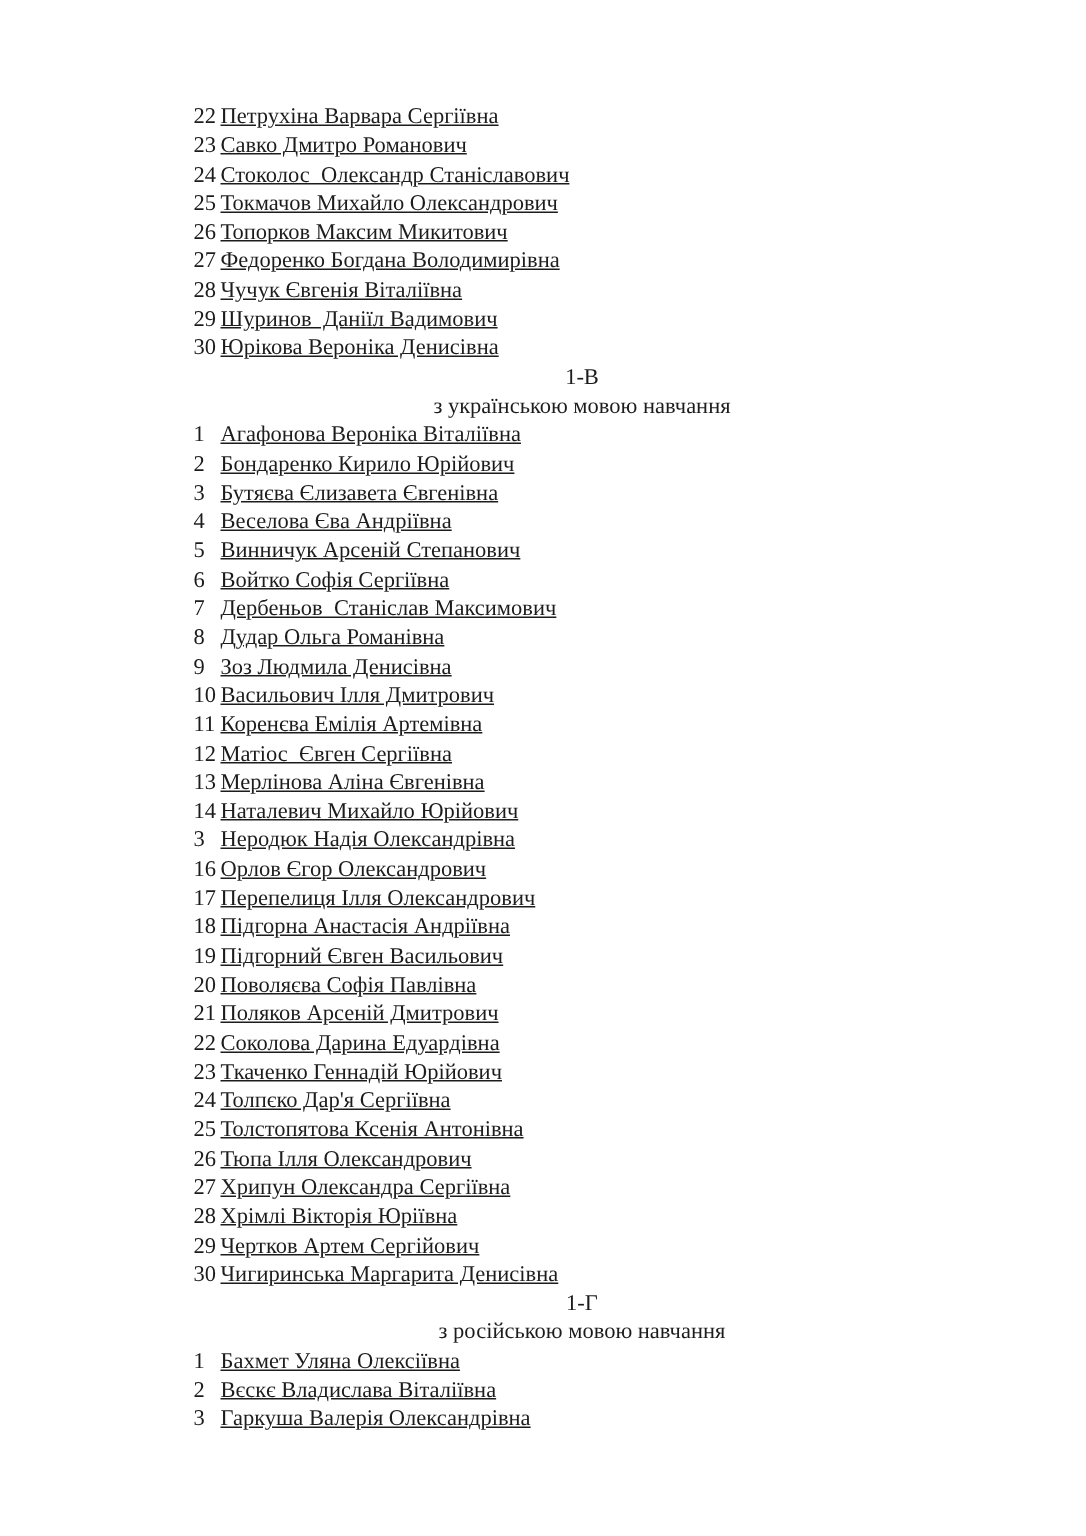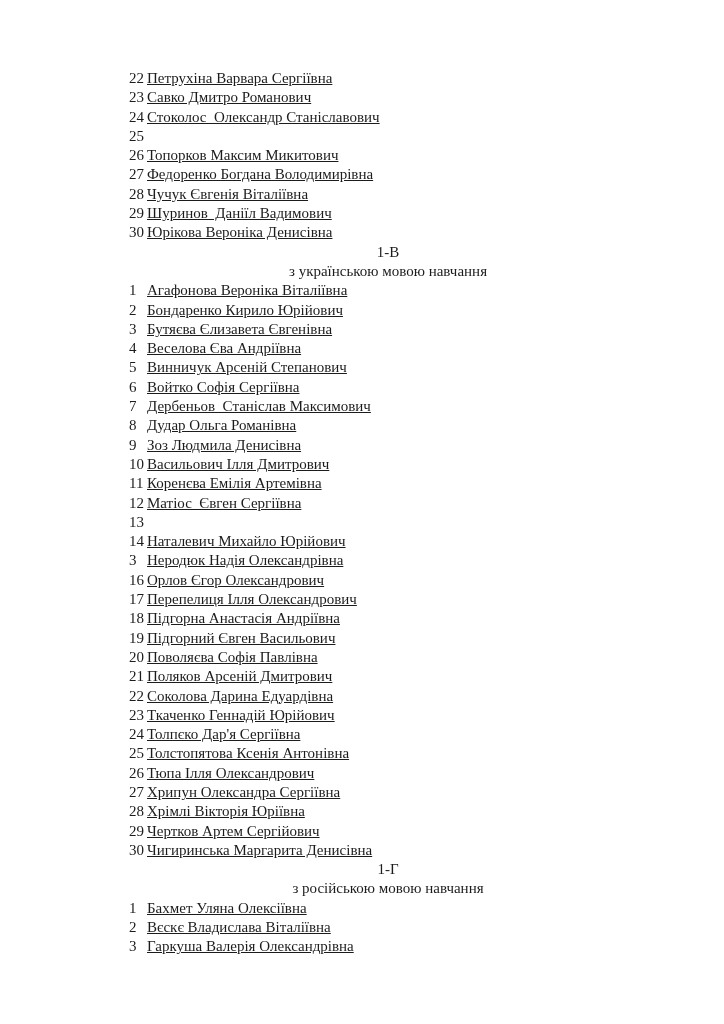--- a/index.html
+++ b/index.html
@@ -62,20 +62,21 @@
         <div class="row">
     <span class="num">23</span>
     <span class="name">Савко Дмитро Романович</span>
   </div>
         <div class="row">
     <span class="num">24</span>
     <span class="name">Стоколос  Олександр Станіславович</span>
   </div>
         <div class="row">
     <span class="num">25</span>
+    <span class="name">Токмачов Михайло Олександрович</span>
   </div>
         <div class="row">
     <span class="num">26</span>
     <span class="name">Топорков Максим Микитович</span>
   </div>
         <div class="row">
     <span class="num">27</span>
     <span class="name">Федоренко Богдана Володимирівна</span>
   </div>
         <div class="row">
@@ -137,20 +138,21 @@
         <div class="row">
     <span class="num">11</span>
     <span class="name">Коренєва Емілія Артемівна</span>
   </div>
         <div class="row">
     <span class="num">12</span>
     <span class="name">Матіос  Євген Сергіївна</span>
   </div>
         <div class="row">
     <span class="num">13</span>
+    <span class="name">Мерлінова Аліна Євгенівна</span>
   </div>
         <div class="row">
     <span class="num">14</span>
     <span class="name">Наталевич Михайло Юрійович</span>
   </div>
         <div class="row">
     <span class="num">3</span>
     <span class="name">Неродюк Надія Олександрівна</span>
   </div>
         <div class="row">

